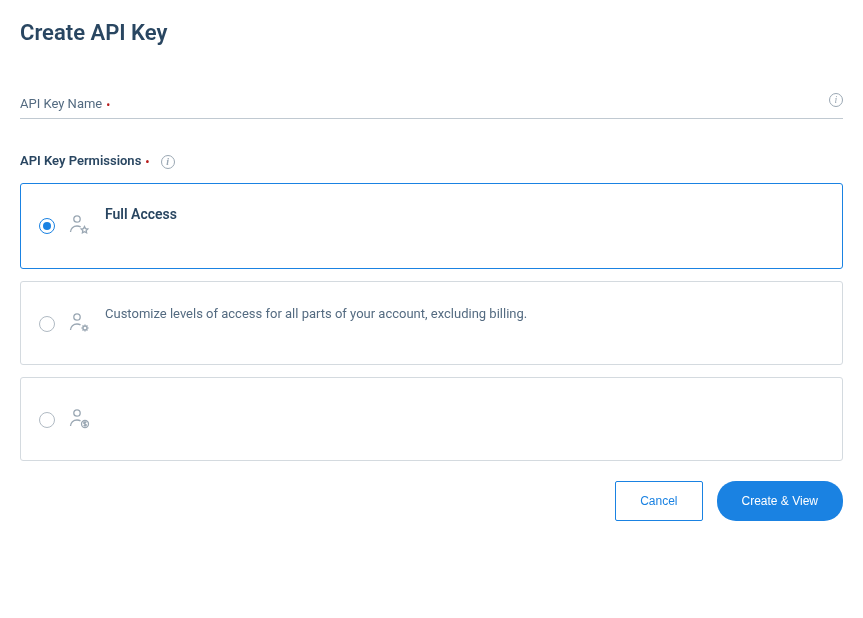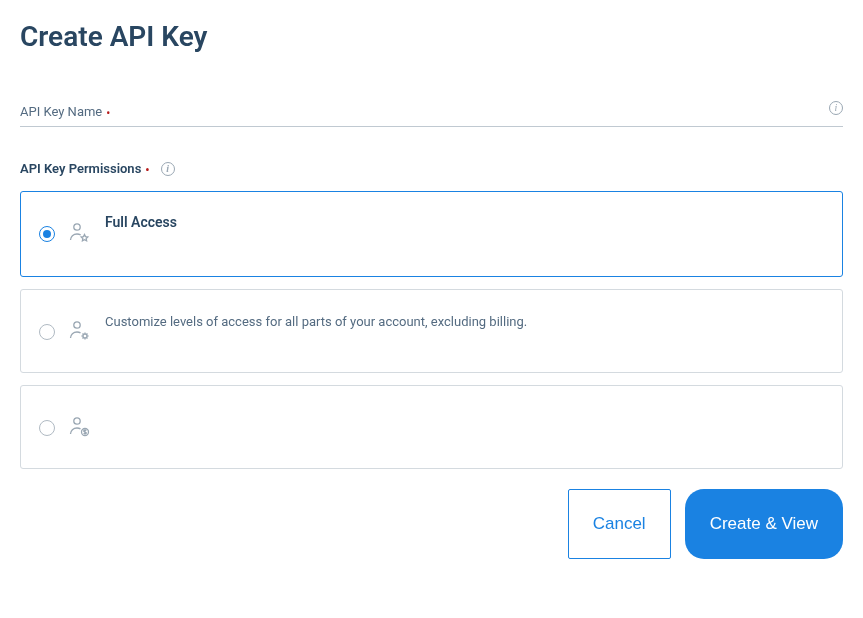--- a/index.html
+++ b/index.html
@@ -8,21 +8,21 @@
       padding: 0;
     }
     body {
       font-family: -apple-system, BlinkMacSystemFont, "Segoe UI", Roboto, Helvetica, Arial, sans-serif;
       background: #ffffff;
       color: #294661;
       width: 863px;
       padding: 20px;
     }
     h1.page-title {
-      font-size: 28px;
+      font-size: 22px;
       font-weight: 600;
       color: #294661;
       margin-bottom: 48px;
     }
     .field-row {
       position: relative;
       border-bottom: 1px solid #c0c9d1;
       padding-bottom: 6px;
       margin-bottom: 34px;
     }
@@ -57,21 +57,21 @@
       position: absolute;
       right: 0;
       top: 0;
     }
     .section-label {
       font-size: 13px;
       font-weight: 600;
       color: #294661;
       margin-bottom: 14px;
       display: flex;
-      align-items: center;
+      align-items: flex-end;
       gap: 8px;
     }
     .section-label .info-circle {
       margin-left: 3px;
     }
     .option-card {
       border: 1px solid #d4dadf;
       border-radius: 3px;
       padding: 22px 22px 28px 18px;
       margin-bottom: 12px;
@@ -133,22 +133,22 @@
       color: #546b81;
       line-height: 1.5;
     }
     .button-row {
       display: flex;
       justify-content: flex-end;
       gap: 14px;
       margin-top: 20px;
     }
     .btn {
-      padding: 24px 24px;
-      font-size: 17px;
+      padding: 12px 24px;
+      font-size: 12px;
       border-radius: 2px;
       cursor: pointer;
       border: 1px solid transparent;
     }
     .btn-secondary {
       background: #fff;
       border-color: #1a82e2;
       color: #1a82e2;
     }
     .btn-primary {

